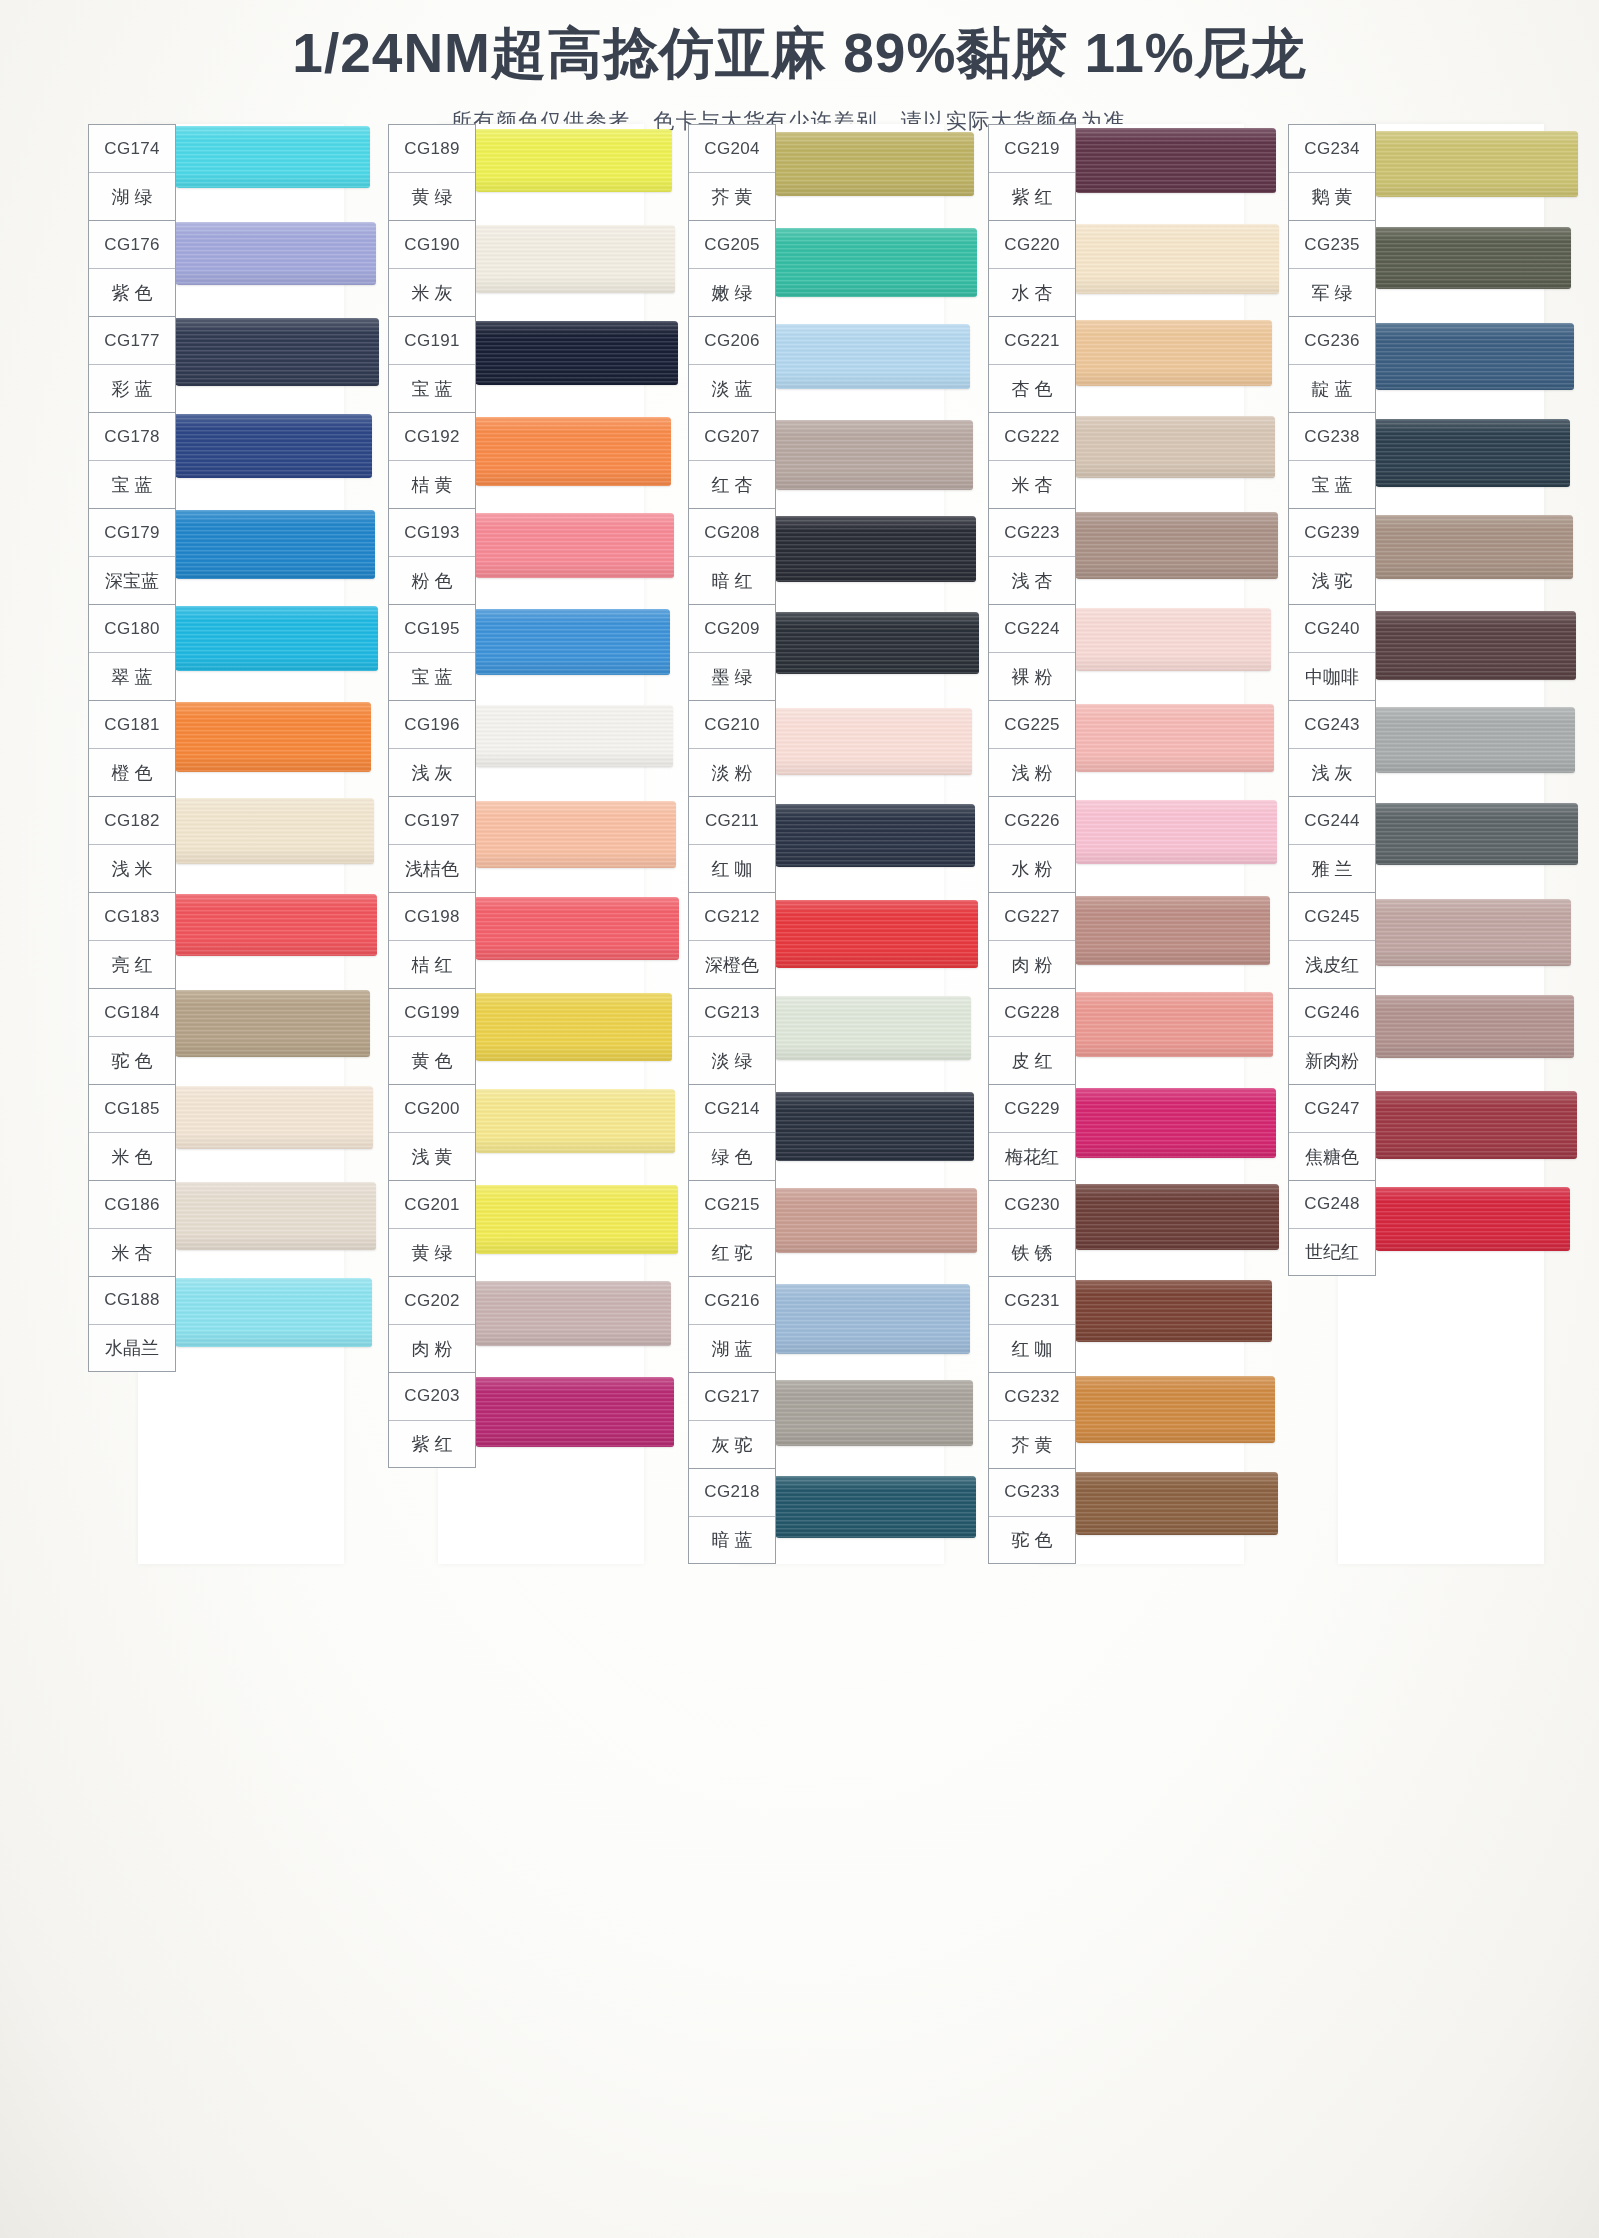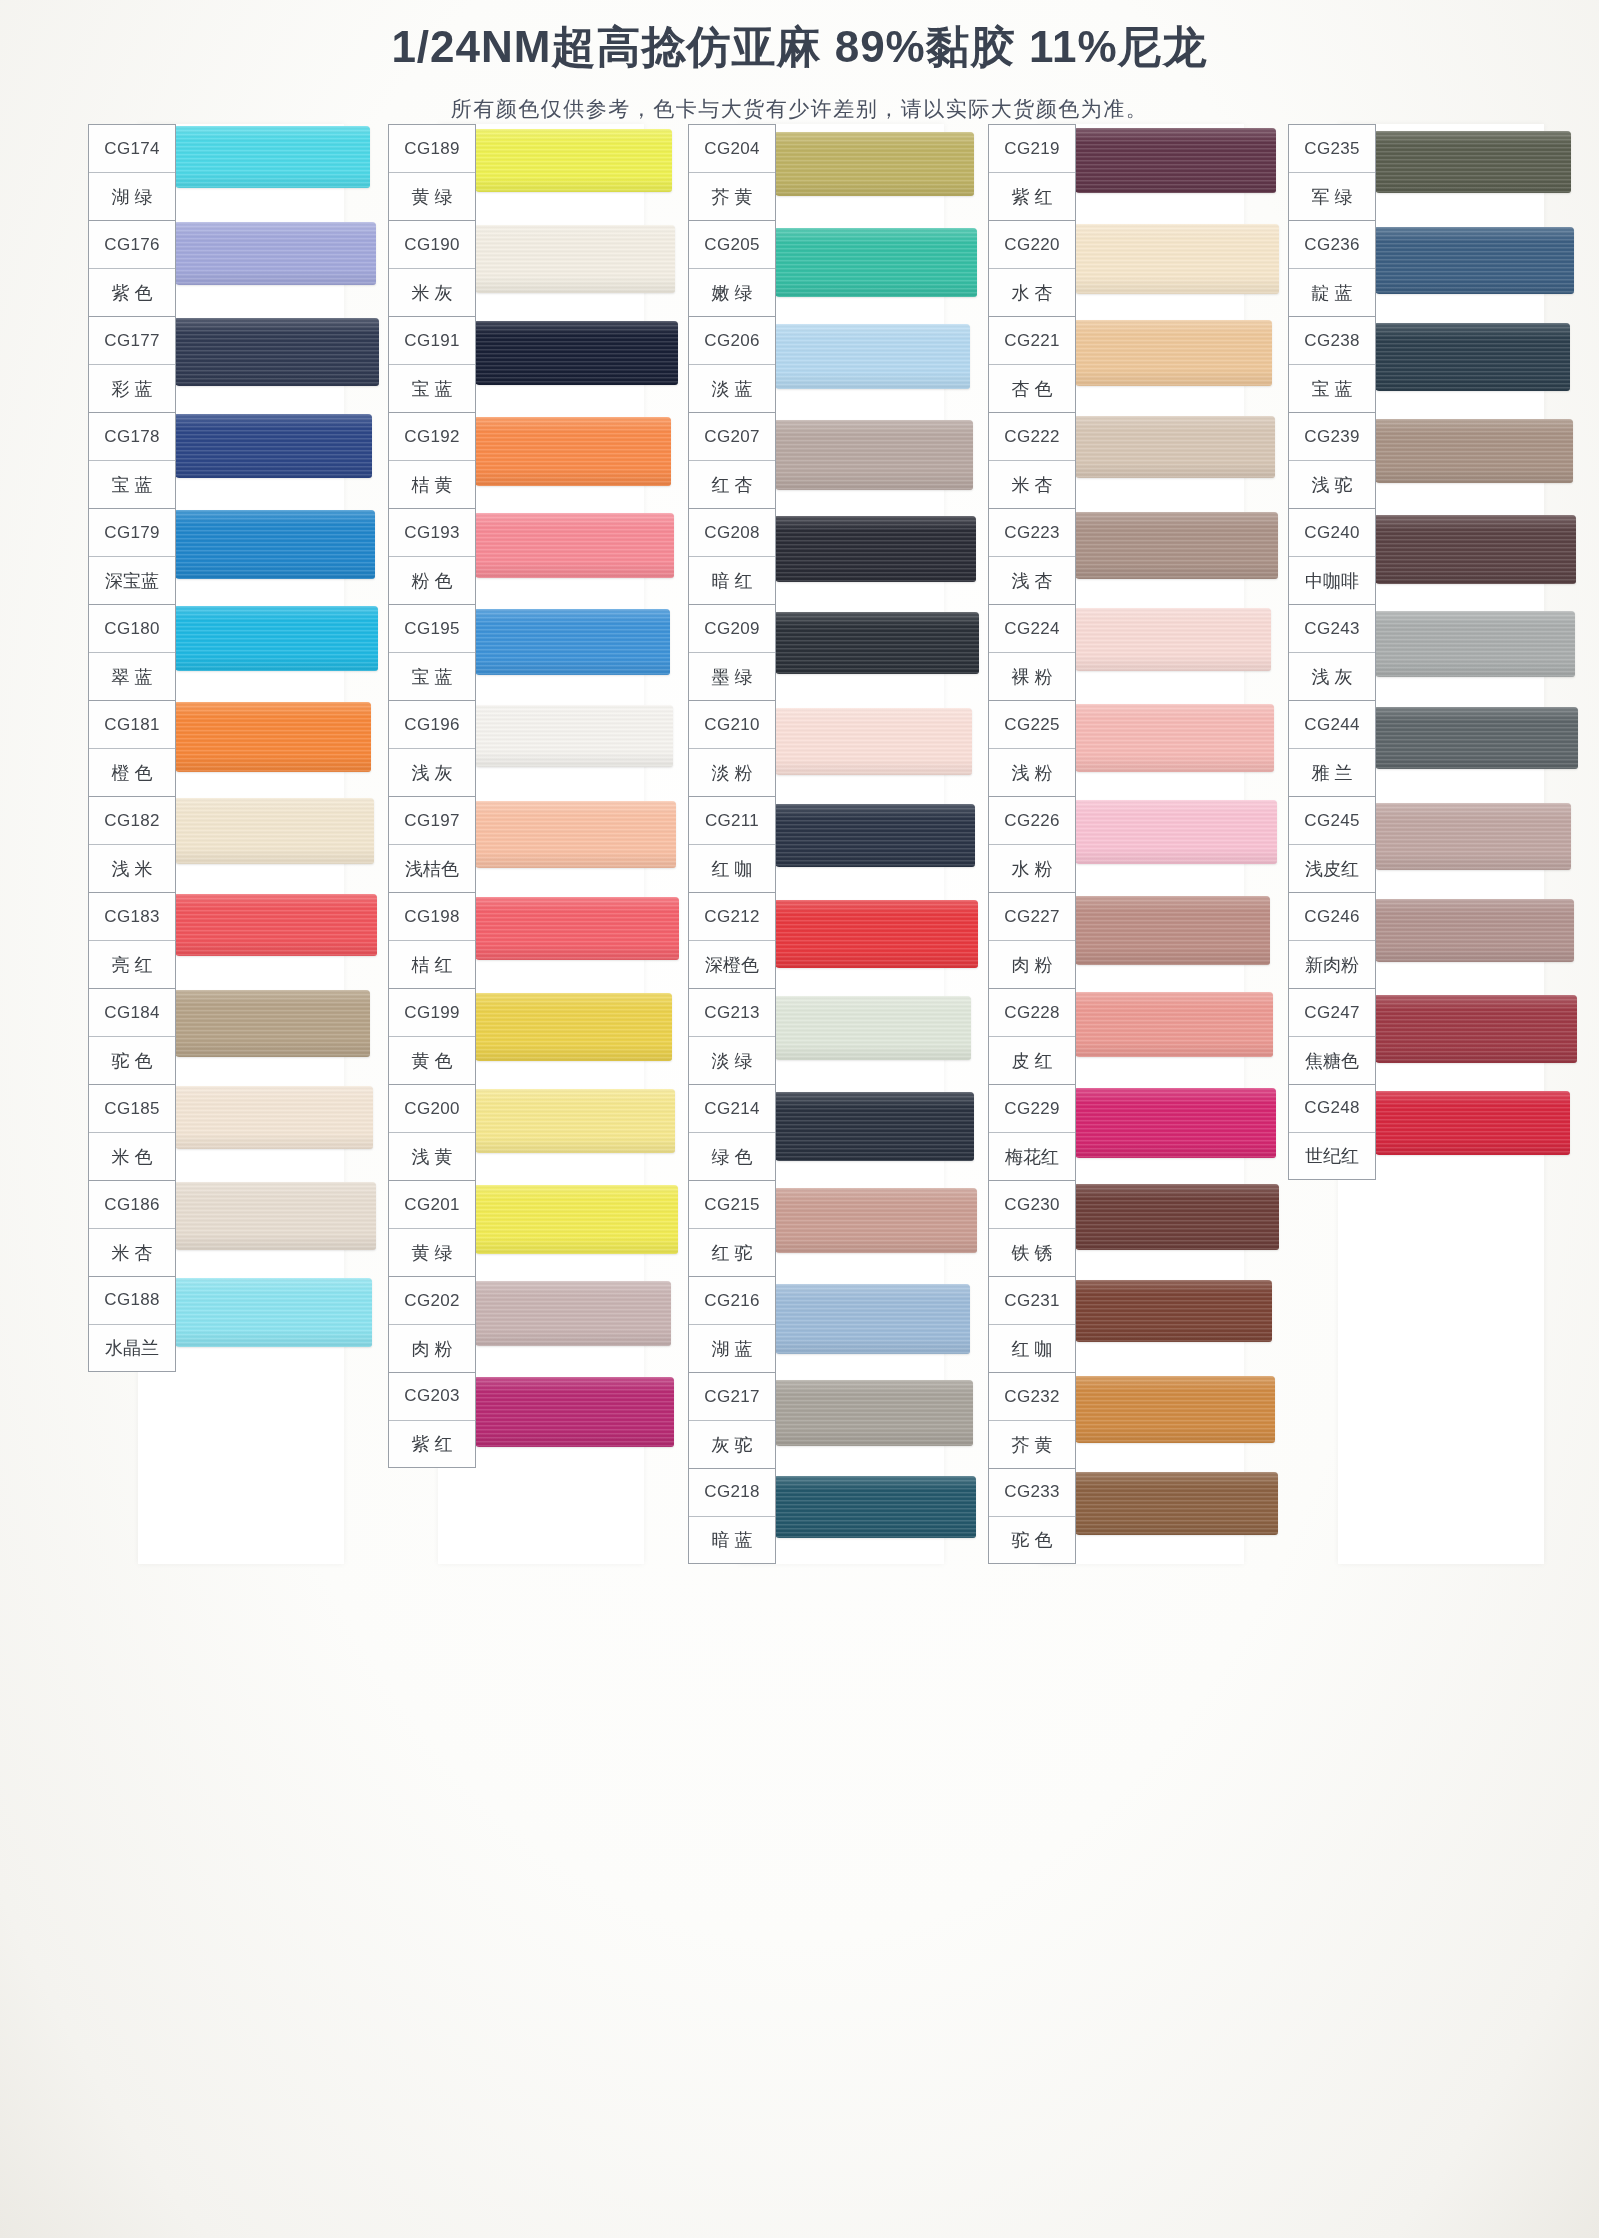--- a/index.html
+++ b/index.html
@@ -13,21 +13,21 @@
   
   .paper{
     position:absolute;inset:0;
     background:
       radial-gradient(ellipse at 50% 40%, #ffffff 0%, #fcfcfa 55%, #f4f3ef 88%, #eceae4 100%);
   }
   .header{
     position:absolute;left:0;right:0;top:22px;text-align:center;
   }
   .title{
-    font-size:44px;font-weight:bold;color:#3a4250;letter-spacing:1px;
+    font-size:55px;font-weight:bold;color:#3a4250;letter-spacing:1px;
     line-height:1.15;white-space:nowrap;
   }
   .subtitle{
     margin-top:22px;font-size:21px;color:#4a5160;letter-spacing:1.5px;white-space:nowrap;
   }
   .grid{
     position:absolute;
     left:52px;top:124px;
     width:1500px;
     display:flex;
@@ -664,20 +664,29 @@
             <div class="swatch" style="background: rgb(140, 98, 67); top: 4px; height: 63px; width: 204px;"></div>
           </div>
         </div>
       </div>
     </div>
     <div class="column">
       <div class="colpaper"></div>
       <div class="rows">
         <div class="row">
           <div class="labels">
+            <div class="code">CG234</div>
+            <div class="cname">鹅 黄</div>
+          </div>
+          <div class="swatchwrap">
+            <div class="swatch" style="background: rgb(205, 196, 114); top: 7px; height: 66px; width: 204px;"></div>
+          </div>
+        </div>
+        <div class="row">
+          <div class="labels">
             <div class="code">CG235</div>
             <div class="cname">军 绿</div>
           </div>
           <div class="swatchwrap">
             <div class="swatch" style="background: rgb(90, 94, 79); top: 7px; height: 62px; width: 197px;"></div>
           </div>
         </div>
         <div class="row">
           <div class="labels">
             <div class="code">CG236</div>

